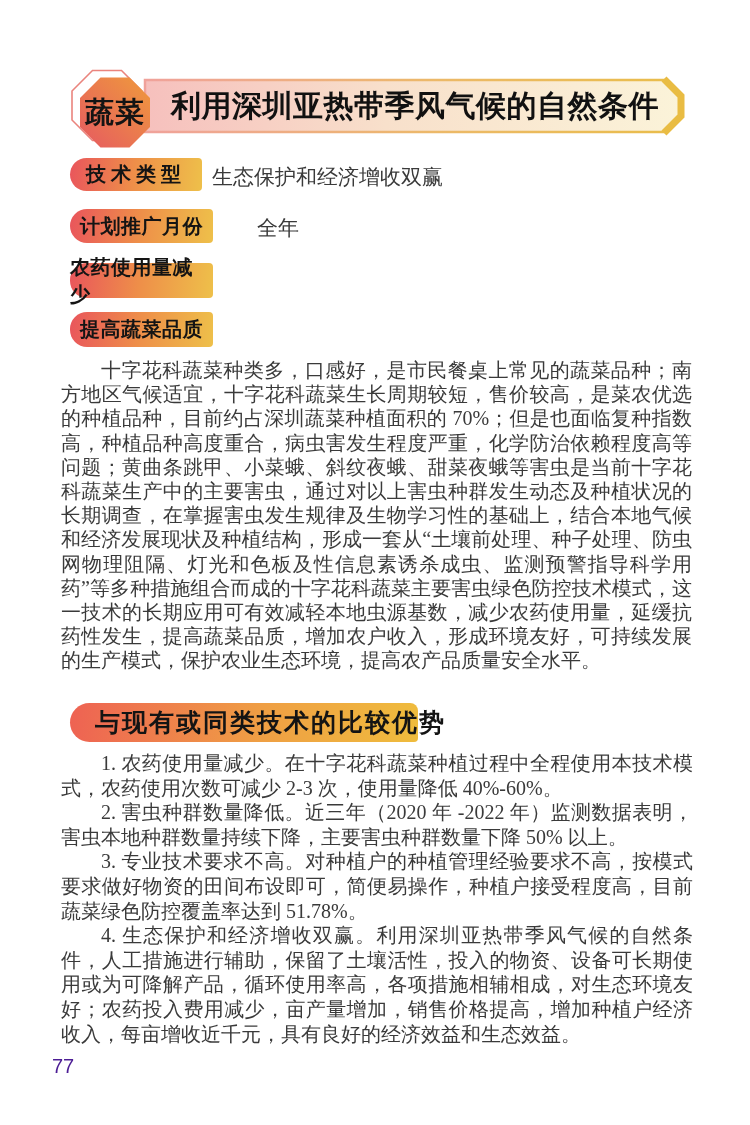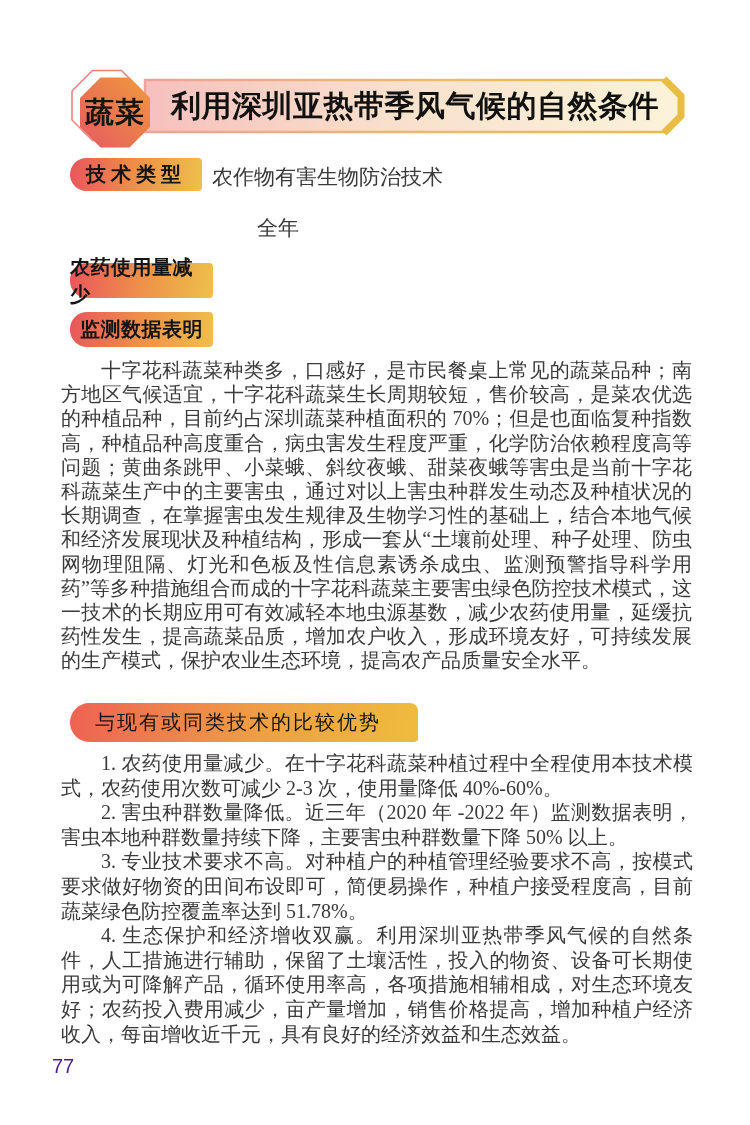--- a/index.html
+++ b/index.html
@@ -35,22 +35,22 @@
 
   .body-text{position:absolute;left:61px;top:358px;width:631px;
              color:#3a3a3a;font-size:20px;line-height:24.2px;
              text-align:justify;text-indent:2em;}
 
   .section-head{position:absolute;left:70px;top:703px;width:348px;height:39px;
                 display:flex;align-items:center;
                 padding-left:25px;box-sizing:border-box;
                 background:linear-gradient(97deg,#ee6253 0%,#ef9f44 55%,#efbc3d 100%);
                 border-radius:20px 8px 4px 20px;
-                font-family:"Liberation Sans",sans-serif;font-weight:400;
-                font-size:20px;color:#141414;letter-spacing:2px;white-space:nowrap;}
+                font-family:"Liberation Sans",sans-serif;font-weight:700;
+                font-size:25px;color:#141414;letter-spacing:2px;white-space:nowrap;}
 
   .adv-list{position:absolute;left:61px;top:751px;width:632px;}
   .adv-list p{margin:0;color:#3a3a3a;font-size:20px;line-height:24.6px;
               text-align:justify;text-indent:2em;}
 
   .page-number{position:absolute;left:52px;top:1055px;
                font-family:"Liberation Sans",sans-serif;
                font-size:20px;color:#4c1d95;}
 </style>
 </head>
@@ -83,27 +83,28 @@
     <path d="M92.5,70.5 L121.5,70.5 L142,91 L142,120 L121.5,140.5 L92.5,140.5 L72,120 L72,91 Z" fill="none" stroke="#ea847d" stroke-width="1.6"></path>
 
     <path d="M100.5,77.5 L129.5,77.5 L150,98 L150,127 L129.5,147.5 L100.5,147.5 L80,127 L80,98 Z" fill="url(#octFill)"></path>
   </svg>
 
   <div class="oct-label">蔬菜</div>
 
   <div class="main-title">利用深圳亚热带季风气候的自然条件</div>
 
   <div class="badge badge-4" id="badge-type">技术类型</div>
-  <div class="info-value" id="value-type">农作物有害生物防治技术</div>
+  <div class="info-value" id="value-type">生态保护和经济增收双赢</div>
 
+  <div class="badge badge-6" id="badge-months">计划推广月份</div>
   <div class="info-value" id="value-months">全年</div>
 
   <div class="badge badge-6" id="badge-region">农药使用量减少</div>
 
-  <div class="badge badge-6" id="badge-problem">监测数据表明</div>
+  <div class="badge badge-6" id="badge-problem">提高蔬菜品质</div>
 
   <div class="body-text">十字花科蔬菜种类多，口感好，是市民餐桌上常见的蔬菜品种；南方地区气候适宜，十字花科蔬菜生长周期较短，售价较高，是菜农优选的种植品种，目前约占深圳蔬菜种植面积的 70%；但是也面临复种指数高，种植品种高度重合，病虫害发生程度严重，化学防治依赖程度高等问题；黄曲条跳甲、小菜蛾、斜纹夜蛾、甜菜夜蛾等害虫是当前十字花科蔬菜生产中的主要害虫，通过对以上害虫种群发生动态及种植状况的长期调查，在掌握害虫发生规律及生物学习性的基础上，结合本地气候和经济发展现状及种植结构，形成一套从“土壤前处理、种子处理、防虫网物理阻隔、灯光和色板及性信息素诱杀成虫、监测预警指导科学用药”等多种措施组合而成的十字花科蔬菜主要害虫绿色防控技术模式，这一技术的长期应用可有效减轻本地虫源基数，减少农药使用量，延缓抗药性发生，提高蔬菜品质，增加农户收入，形成环境友好，可持续发展的生产模式，保护农业生态环境，提高农产品质量安全水平。</div>
 
   <div class="section-head">与现有或同类技术的比较优势</div>
 
   <div class="adv-list">
     <p>1. 农药使用量减少。在十字花科蔬菜种植过程中全程使用本技术模式，农药使用次数可减少 2-3 次，使用量降低 40%-60%。</p>
     <p>2. 害虫种群数量降低。近三年（2020 年 -2022 年）监测数据表明，害虫本地种群数量持续下降，主要害虫种群数量下降 50% 以上。</p>
     <p>3. 专业技术要求不高。对种植户的种植管理经验要求不高，按模式要求做好物资的田间布设即可，简便易操作，种植户接受程度高，目前蔬菜绿色防控覆盖率达到 51.78%。</p>
     <p>4. 生态保护和经济增收双赢。利用深圳亚热带季风气候的自然条件，人工措施进行辅助，保留了土壤活性，投入的物资、设备可长期使用或为可降解产品，循环使用率高，各项措施相辅相成，对生态环境友好；农药投入费用减少，亩产量增加，销售价格提高，增加种植户经济收入，每亩增收近千元，具有良好的经济效益和生态效益。</p>

